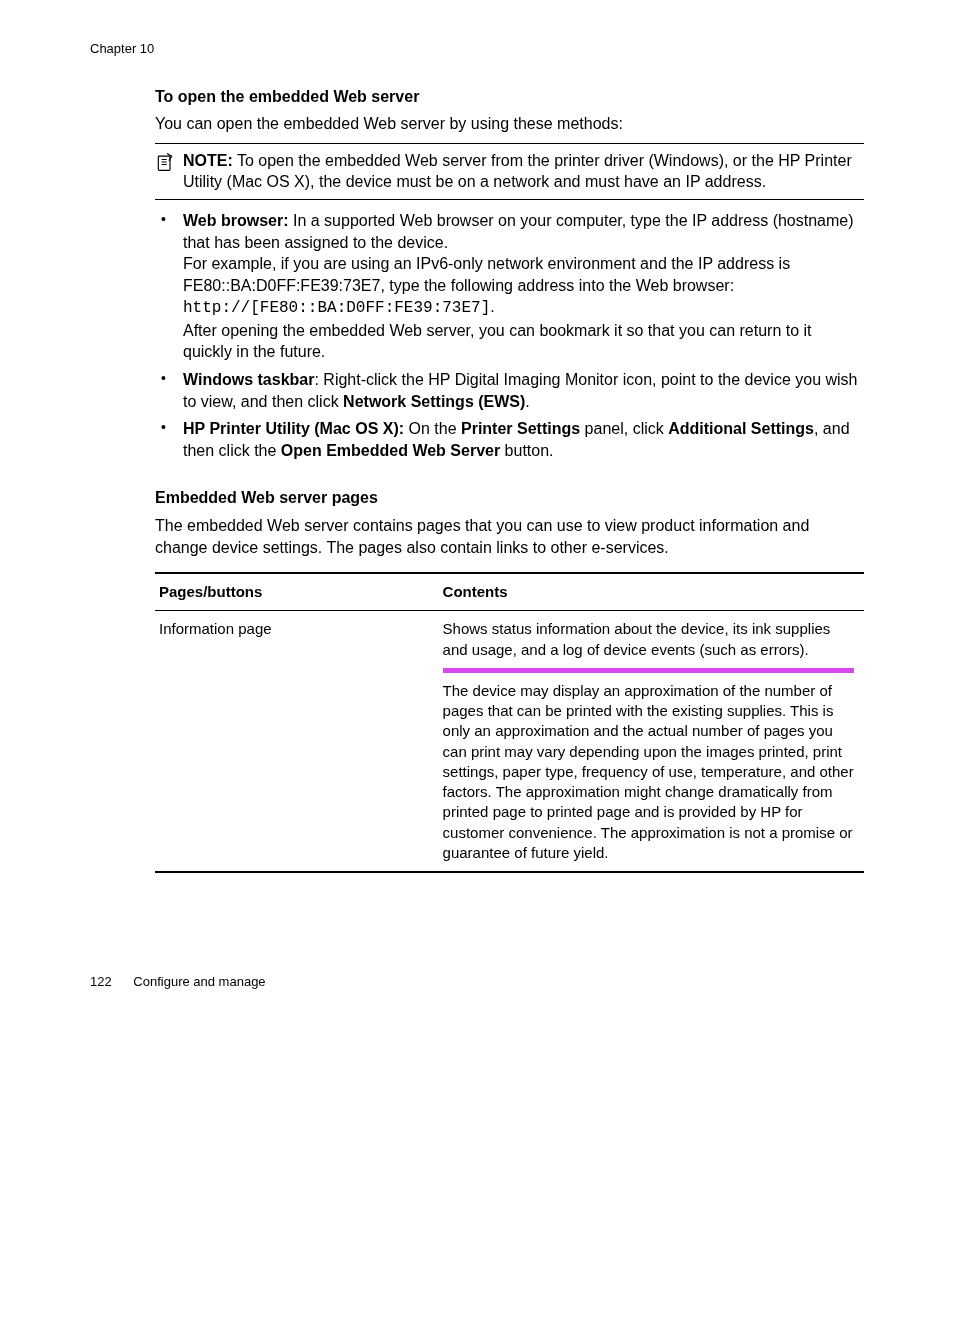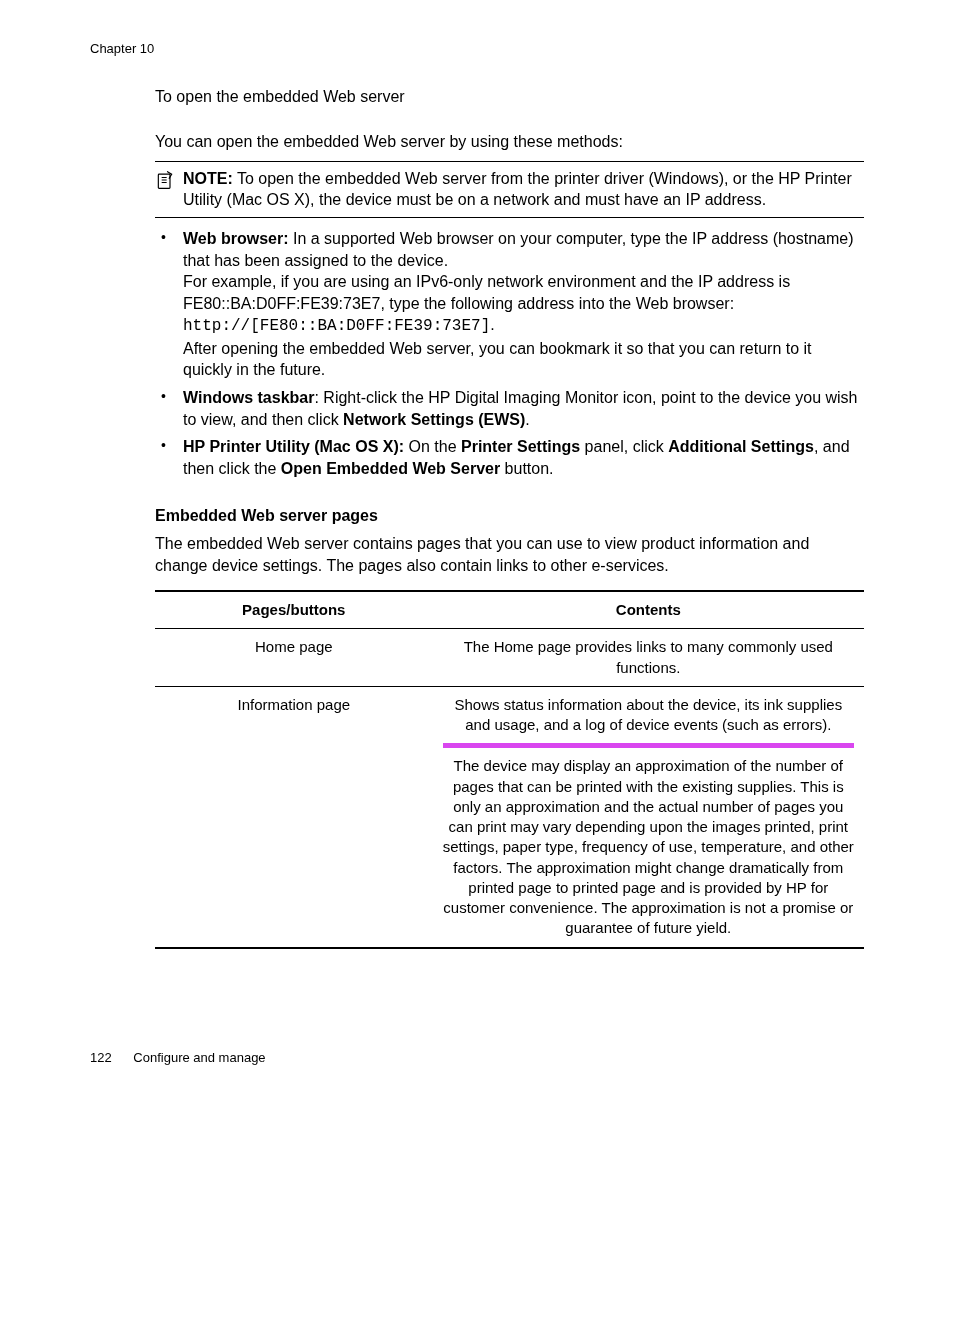--- a/index.html
+++ b/index.html
@@ -14,22 +14,22 @@
   }
   .chapter-label {
     font-size: 13px;
     margin-bottom: 28px;
   }
   .content {
     margin-left: 65px;
     margin-right: 30px;
   }
   .section-heading {
-    font-weight: normal;
-    margin-bottom: 24px;
+    font-weight: bold;
+    margin-bottom: 6px;
   }
   p { margin: 0 0 6px 0; }
   .note-box {
     border-top: 1.5px solid #000;
     border-bottom: 1.5px solid #000;
     padding: 6px 0 6px 0;
     margin: 8px 0 10px 0;
     display: flex;
     align-items: flex-start;
   }
@@ -72,21 +72,21 @@
     margin-top: 26px;
     margin-bottom: 6px;
   }
   table {
     border-collapse: collapse;
     width: 100%;
     margin-top: 14px;
     font-size: 15px;
   }
   table th, table td {
-    text-align: center;
+    text-align: left;
     padding: 8px 10px 8px 4px;
     vertical-align: top;
   }
   table thead th {
     border-top: 2px solid #000;
     border-bottom: 1.5px solid #000;
     font-weight: bold;
   }
   table td {
     border-bottom: 1px solid #000;
@@ -149,24 +149,20 @@
 
   <table>
     <thead>
       <tr>
         <th class="col-left">Pages/buttons</th>
         <th class="col-right">Contents</th>
       </tr>
     </thead>
     <tbody>
       <tr>
-        <td>Home page</td>
-        <td>The Home page provides links to many commonly used functions.</td>
-      </tr>
-      <tr>
         <td style="border-bottom:2px solid #000;">Information page</td>
         <td style="border-bottom:2px solid #000;">
           <div>Shows status information about the device, its ink supplies and usage, and a log of device events (such as errors).</div>
           <div class="inner-border">The device may display an approximation of the number of pages that can be printed with the existing supplies. This is only an approximation and the actual number of pages you can print may vary depending upon the images printed, print settings, paper type, frequency of use, temperature, and other factors. The approximation might change dramatically from printed page to printed page and is provided by HP for customer convenience. The approximation is not a promise or guarantee of future yield.</div>
         </td>
       </tr>
     </tbody>
   </table>
 
 </div>

